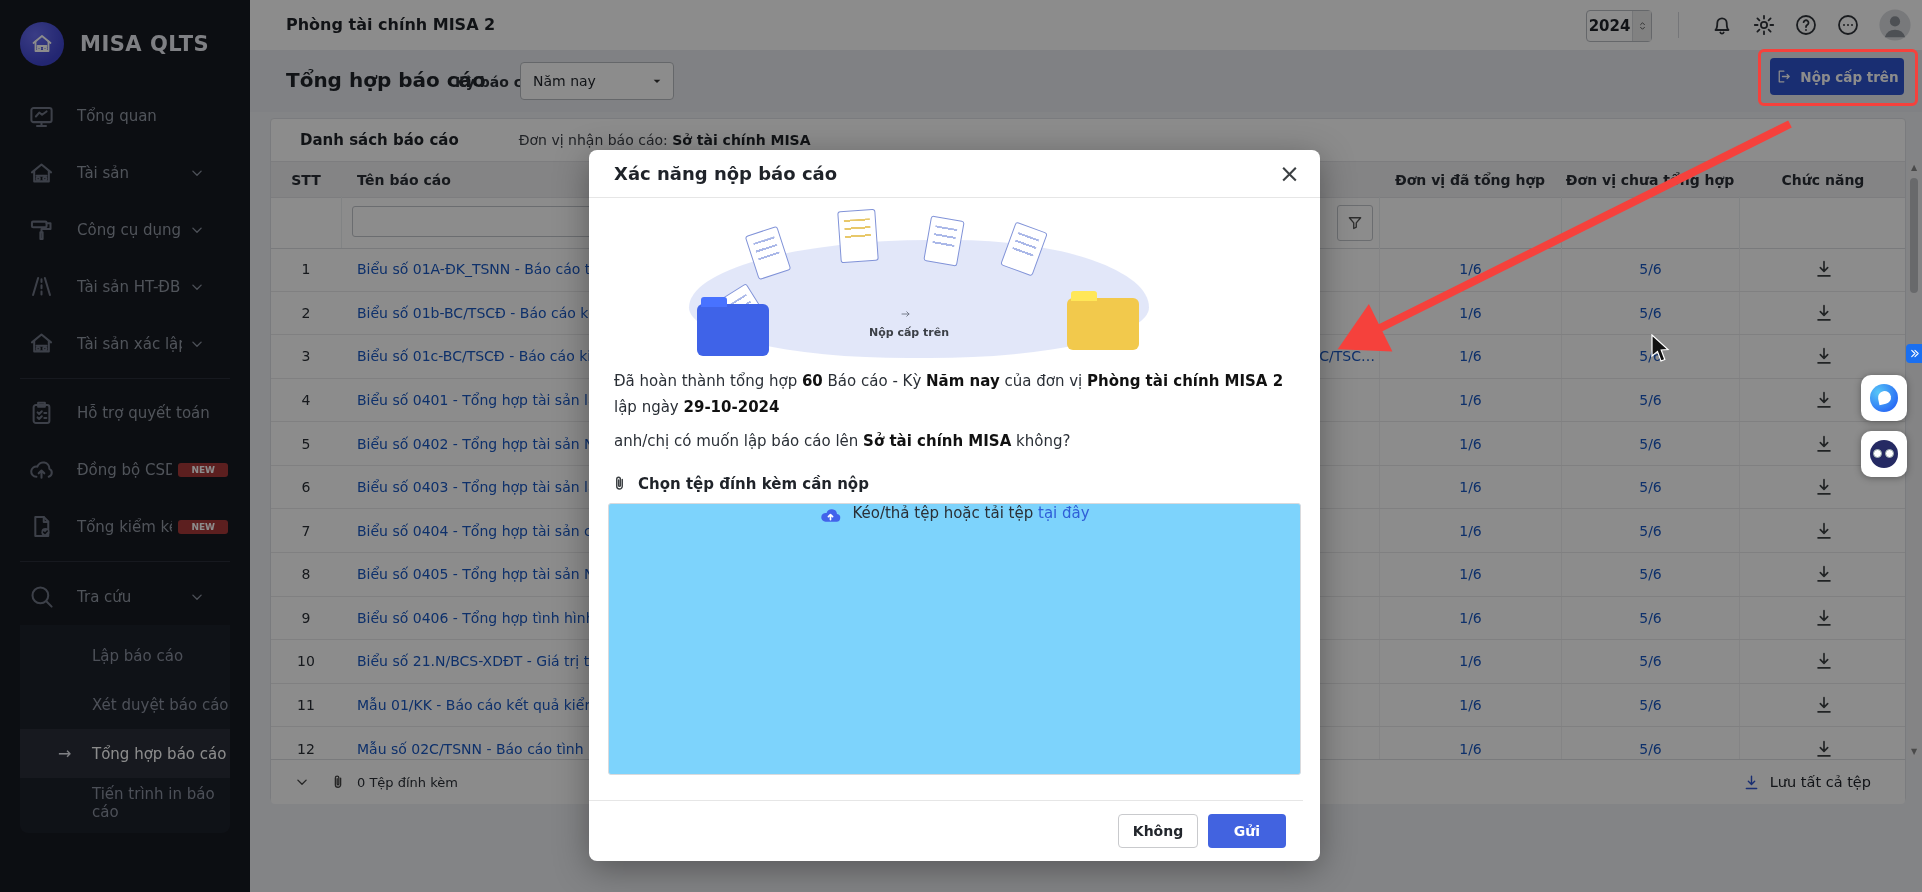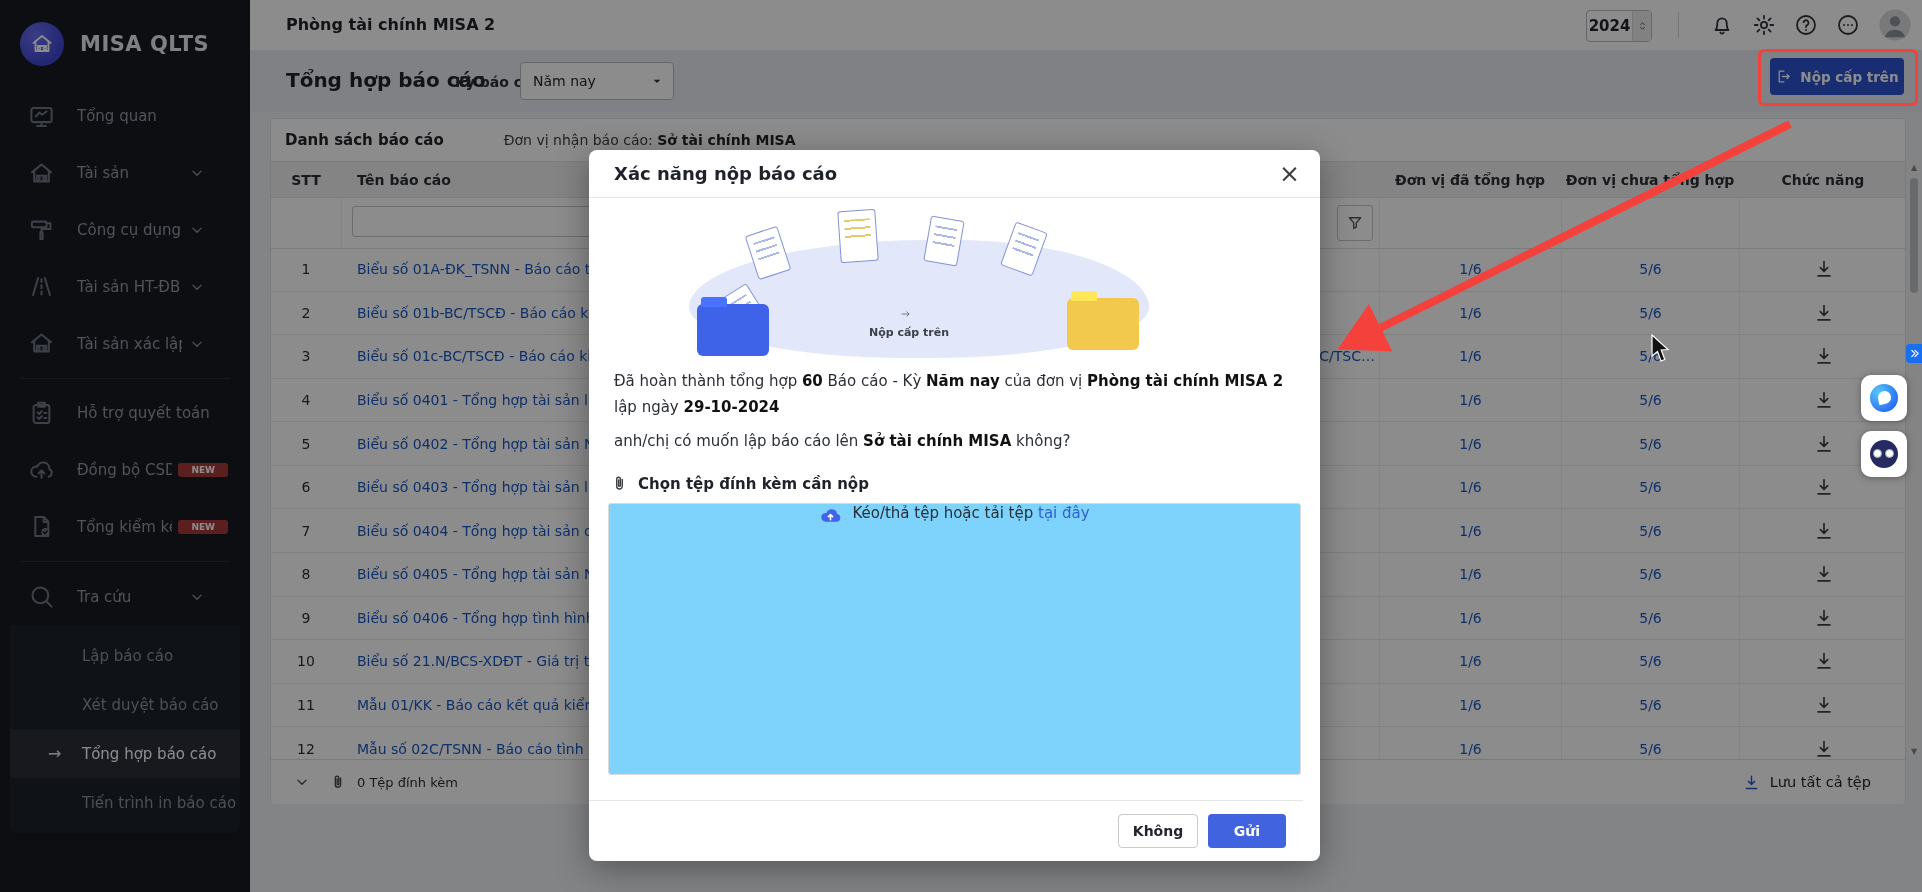--- a/index.html
+++ b/index.html
@@ -16,21 +16,21 @@
   .logo-text{color:#e8eaf0;font-size:21px;font-weight:bold;letter-spacing:.5px}
   .nav-item{display:flex;align-items:center;height:56.8px;padding:0 22px 0 28px;font-size:15px;cursor:pointer;}
   .nav-item .ic{width:27px;height:27px;color:#6f7685;margin-right:22px;flex:none}
   .nav-item .lbl{flex:1 1 auto;white-space:nowrap;overflow:hidden}
   .nav-item .chev{width:18px;height:18px;color:#8b92a0;flex:none;margin-left:6px}
   .badge-new{background:#a83a3a;color:#fff;font-size:9px;font-weight:bold;padding:2px 13px;border-radius:3px;margin-left:6px;flex:none}
   .nav-divider{height:1px;background:#2b2f3a;margin:6px 20px;}
   .nav-active-main{display:flex;align-items:center;height:45px;margin:10px 10px 0 10px;padding:0 14px 0 18px;background:#3050d8;border-radius:8px 8px 0 0;color:#fff;font-size:15px;font-weight:bold;cursor:pointer}
   .nav-active-main .ic{width:27px;height:27px;color:#c9cede;margin-right:22px}
   .nav-active-main .chev{width:18px;height:18px;color:#fff;margin-left:auto}
-  .submenu{margin:0 10px;background:#1d212b;border-radius:0 0 8px 8px;padding:6px 0;}
+  .submenu{margin:0 20px;background:#1d212b;border-radius:0 0 8px 8px;padding:6px 0;}
   .submenu-item{position:relative;display:flex;align-items:center;height:49px;padding-left:72px;font-size:15px;color:#8b92a0;cursor:pointer}
   .submenu-item.active{background:#2a2f3a;color:#fff;}
   .submenu-item .arr{position:absolute;left:38px;font-size:16px;color:#e8eaf0}
 
   
   .main{position:absolute;left:250px;top:0;right:0;height:892px;}
   .topbar{position:absolute;left:0;top:0;right:0;height:50px;background:#ffffff;border-bottom:1px solid #e3e4e8;}
   .org-name{position:absolute;left:36px;top:15px;font-size:16px;font-weight:bold;color:#1f2329}
   .year-box{position:absolute;left:1336px;top:10px;width:64px;height:30px;border:1px solid #b9bcc2;border-radius:4px;background:#fff;display:flex;align-items:center;cursor:pointer}
   .year-box .yr{flex:1;text-align:center;font-weight:bold;font-size:15px;color:#1f2329}
@@ -45,21 +45,21 @@
   .period-label{position:absolute;left:205px;top:24px;font-size:14px;font-weight:bold;color:#2a2f36}
   .period-select{position:absolute;left:270px;top:12px;width:132px;height:36px;background:#fff;border:1px solid #b9bcc2;border-radius:4px;display:flex;align-items:center;padding:0 8px 0 12px;font-size:14px;color:#1f2329;cursor:pointer}
   .period-select .val{flex:1}
   .period-select .ic{width:16px;height:16px;color:#333}
   .submit-btn{position:absolute;left:1520px;top:8px;width:134px;height:37px;background:#2f55cf;border-radius:4px;display:flex;align-items:center;justify-content:center;gap:8px;color:#fff;font-size:13.5px;font-weight:bold;cursor:pointer}
   .submit-btn .ic{width:17px;height:17px}
 
   
   .panel{position:absolute;left:270px;top:118px;width:1636px;height:684px;background:#fff;border:1px solid #dfe1e5;border-radius:4px;box-sizing:border-box;z-index:1;}
   .panel-head{position:absolute;left:0;top:0;right:0;height:42px;display:flex;align-items:center;}
-  .panel-title{font-size:15px;font-weight:bold;color:#1f2329;margin-left:14px}
+  .panel-title{font-size:15px;font-weight:bold;color:#1f2329;margin-left:29px}
   .receiver{margin-left:60px;font-size:14px;color:#3c4047}
   .receiver b{color:#1f2329}
   .tgrid{display:grid;grid-template-columns:70px 866px 172px 182px 178px 168px;}
   .thead{position:absolute;left:0;top:42px;right:0;height:35px;background:#f0f1f3;border-top:1px solid #e3e4e8;border-bottom:1px solid #e3e4e8;font-size:14px;font-weight:bold;color:#2a2f36;}
   .thead>div{display:flex;align-items:center;justify-content:center;overflow:hidden;white-space:nowrap}
   .thead .h-name{justify-content:flex-start;padding-left:16px}
   .filter-row{position:absolute;left:0;top:77px;right:0;height:52px;border-bottom:1px solid #dcdee2;}
   .filter-row>div{position:relative;border-left:1px solid #eceef1}
   .filter-row>div:first-child{border-left:none}
   .name-filter{position:absolute;left:10px;top:10px;width:960px;height:31px;border:1px solid #c4c7cc;border-radius:3px;background:#fff;box-sizing:border-box}

